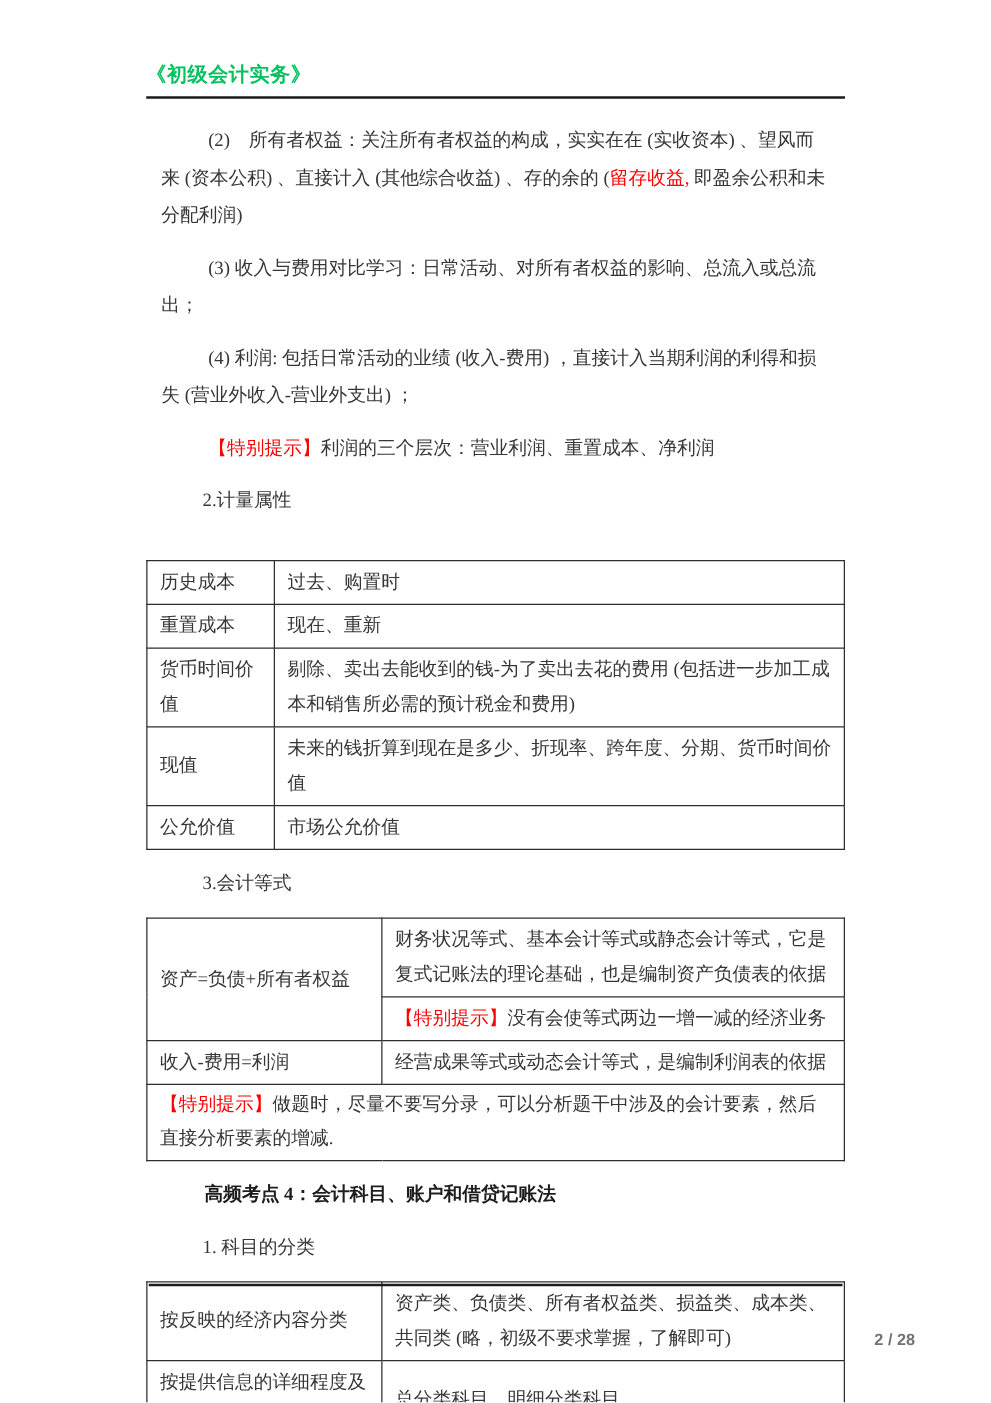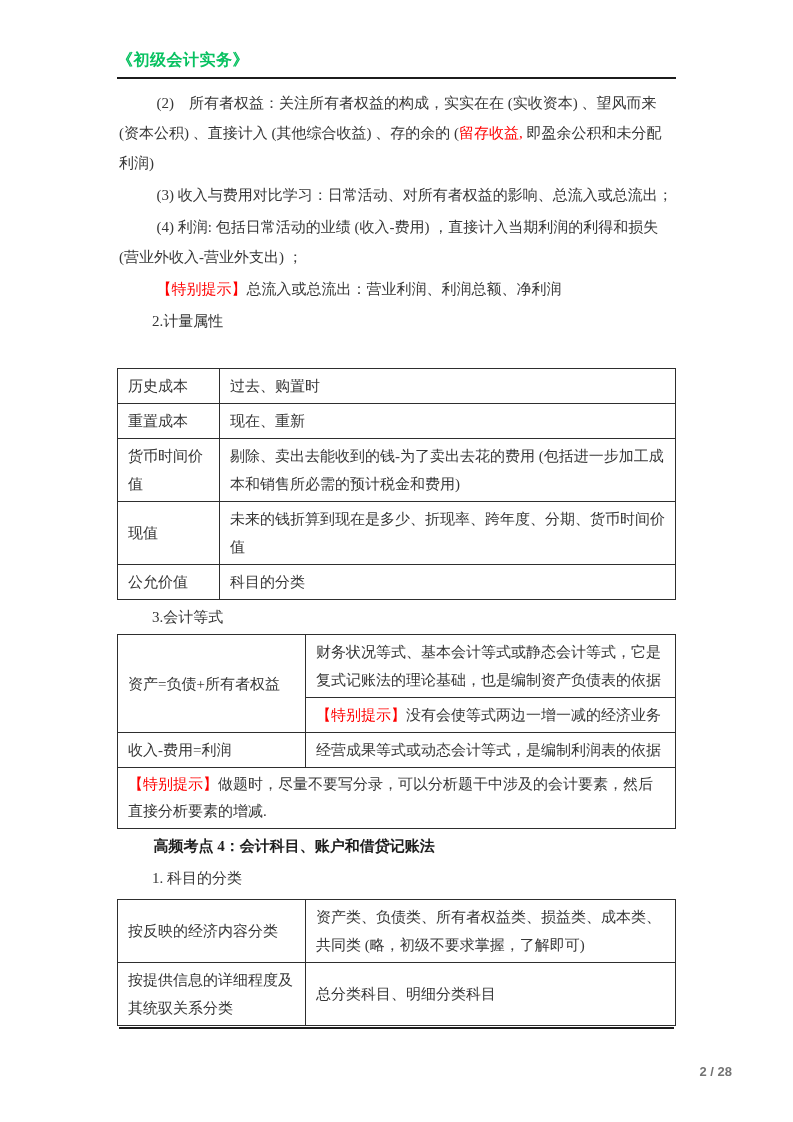--- a/index.html
+++ b/index.html
@@ -8,21 +8,21 @@
     font-family:"Liberation Serif","DejaVu Serif",serif;color:var(--text_black,#333);
   }
   .header-title{
     position:absolute;left:117px;top:50px;
     font-family:"Liberation Sans","DejaVu Sans",sans-serif;
     font-weight:bold;font-size:16px;color:var(--accent_green,#07C160);
     letter-spacing:0.5px;white-space:nowrap;
   }
   .header-rule{position:absolute;left:117px;top:77px;width:559px;height:0;border-top:2px solid #1c1c1c;}
   .content{position:absolute;left:117px;top:86px;width:559px;font-size:15px;line-height:30px;}
-  .content p{margin:2px;}
+  .content p{margin:12px;}
   .indent{text-indent:2.5em;}
   .sec{text-indent:2.2em;}
   .red{color:var(--alert_red,#FF0000);}
   table{width:100%;border-collapse:collapse;table-layout:fixed;font-size:15px;}
   td{border:1.5px solid #2e2e2e;padding:3px 10px;vertical-align:middle;line-height:28px;word-break:break-all;}
   .t1{margin-top:32px;}
   .t2,.t3{margin-top:0;}
   .t3{margin-top:6px;}
   .topic{font-weight:bold;font-size:15px;text-indent:2.3em;margin-top:14px;line-height:30px;color:#1d1d1d;}
   .note-cell{vertical-align:top;line-height:27px;}
@@ -42,21 +42,21 @@
 
   <div class="content">
 
     <p class="indent"><span>(2)　所有者权益：关注所有者权益的构成，实实在在 (实收资本) 、望风而来 (资本公积) 、直接计入 (其他综合收益) 、存的余的 (</span><span class="red">留存收益,</span><span> 即盈余公积和未分配利润)</span></p>
 
     <p class="indent">(3) 收入与费用对比学习：日常活动、对所有者权益的影响、总流入或总流出；</p>
 
 
     <p class="indent">(4) 利润: 包括日常活动的业绩 (收入-费用) ，直接计入当期利润的利得和损失 (营业外收入-营业外支出) ；</p>
 
-    <p class="indent"><span class="red">【特别提示】</span><span>总流入或总流出：营业利润、利润总额、净利润</span></p>
+    <p class="indent"><span class="red">【特别提示】</span><span>利润的三个层次：营业利润、重置成本、净利润</span></p>
 
     <p class="sec">2.计量属性</p>
 
     <table class="t1">
       <colgroup>
           <col style="width:102px">
           <col>
         </colgroup>
       <tbody>
         <tr>
@@ -70,21 +70,21 @@
         <tr>
           <td>货币时间价值</td>
           <td>剔除、卖出去能收到的钱-为了卖出去花的费用 (包括进一步加工成本和销售所必需的预计税金和费用)</td>
         </tr>
         <tr>
           <td>现值</td>
           <td>未来的钱折算到现在是多少、折现率、跨年度、分期、货币时间价值</td>
         </tr>
         <tr>
           <td>公允价值</td>
-          <td>科目的分类</td>
+          <td>市场公允价值</td>
         </tr>
       </tbody>
     </table>
 
     <p class="sec">3.会计等式</p>
 
     <table class="t2">
       <colgroup>
           <col style="width:188px">
           <col>

